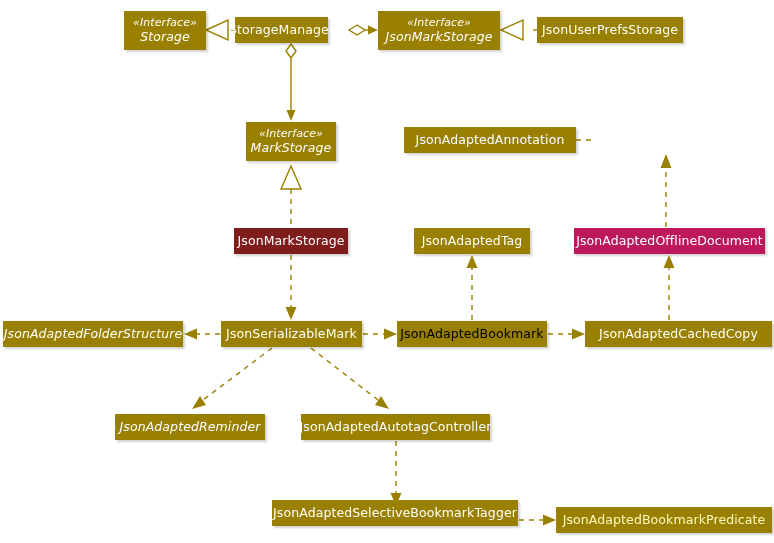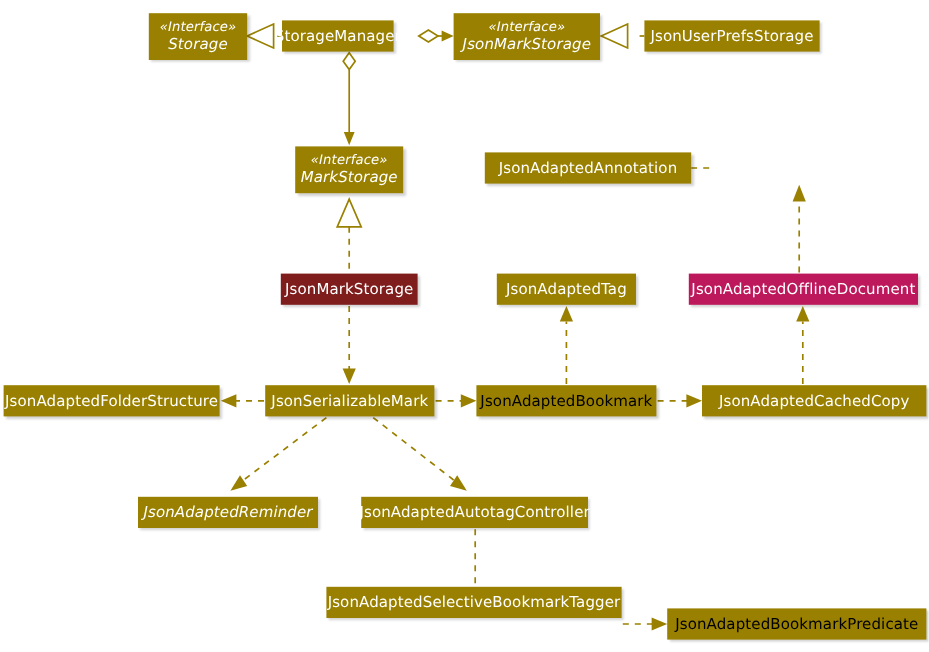--- a/index.html
+++ b/index.html
@@ -166,21 +166,21 @@
   </div>
 
   <div class="uml-node" style="left: 414px; top: 228px; width: 116px; height: 26px; background: rgb(153, 128, 0); color: rgb(255, 255, 255);">
     <span class="cname">JsonAdaptedTag</span>
   </div>
 
   <div class="uml-node" style="left: 574px; top: 228px; width: 191px; height: 26px; background: #be185d; color: rgb(255, 255, 255);">
     <span class="cname">JsonAdaptedOfflineDocument</span>
   </div>
 
-  <div class="uml-node" style="left: 3px; top: 321px; width: 180px; height: 26px; background: rgb(153, 128, 0); color: rgb(255, 255, 255);">
+  <div class="uml-node" style="left: 3px; top: 321px; width: 180px; height: 26px; background: rgb(153, 128, 0); color: rgb(255, 255, 255); font-style: italic;">
     <span class="cname">JsonAdaptedFolderStructure</span>
   </div>
 
   <div class="uml-node" style="left: 221px; top: 321px; width: 141px; height: 26px; background: rgb(153, 128, 0); color: rgb(255, 255, 255);">
     <span class="cname">JsonSerializableMark</span>
   </div>
 
   <div class="uml-node" style="left: 397px; top: 321px; width: 150px; height: 26px; background: rgb(153, 128, 0); color: #000000;">
     <span class="cname">JsonAdaptedBookmark</span>
   </div>
@@ -190,21 +190,21 @@
   </div>
 
   <div class="uml-node" style="left: 115px; top: 414px; width: 150px; height: 26px; background: rgb(153, 128, 0); color: rgb(255, 255, 255); font-style: italic;">
     <span class="cname">JsonAdaptedReminder</span>
   </div>
 
   <div class="uml-node" style="left: 301px; top: 414px; width: 189px; height: 26px; background: rgb(153, 128, 0); color: rgb(255, 255, 255);">
     <span class="cname">JsonAdaptedAutotagController</span>
   </div>
 
-  <div class="uml-node" style="left: 272px; top: 489px; width: 246px; height: 26px; background: rgb(153, 128, 0); color: rgb(255, 255, 255);">
+  <div class="uml-node" style="left: 272px; top: 500px; width: 246px; height: 26px; background: rgb(153, 128, 0); color: rgb(255, 255, 255);">
     <span class="cname">JsonAdaptedSelectiveBookmarkTagger</span>
   </div>
 
-  <div class="uml-node" style="left: 556px; top: 507px; width: 216px; height: 26px; background: rgb(153, 128, 0); color: #000000;">
+  <div class="uml-node" style="left: 556px; top: 507px; width: 216px; height: 26px; background: rgb(153, 128, 0); color: #fef9c3;">
     <span class="cname">JsonAdaptedBookmarkPredicate</span>
   </div>
 
 </div>
 
 </body></html>

